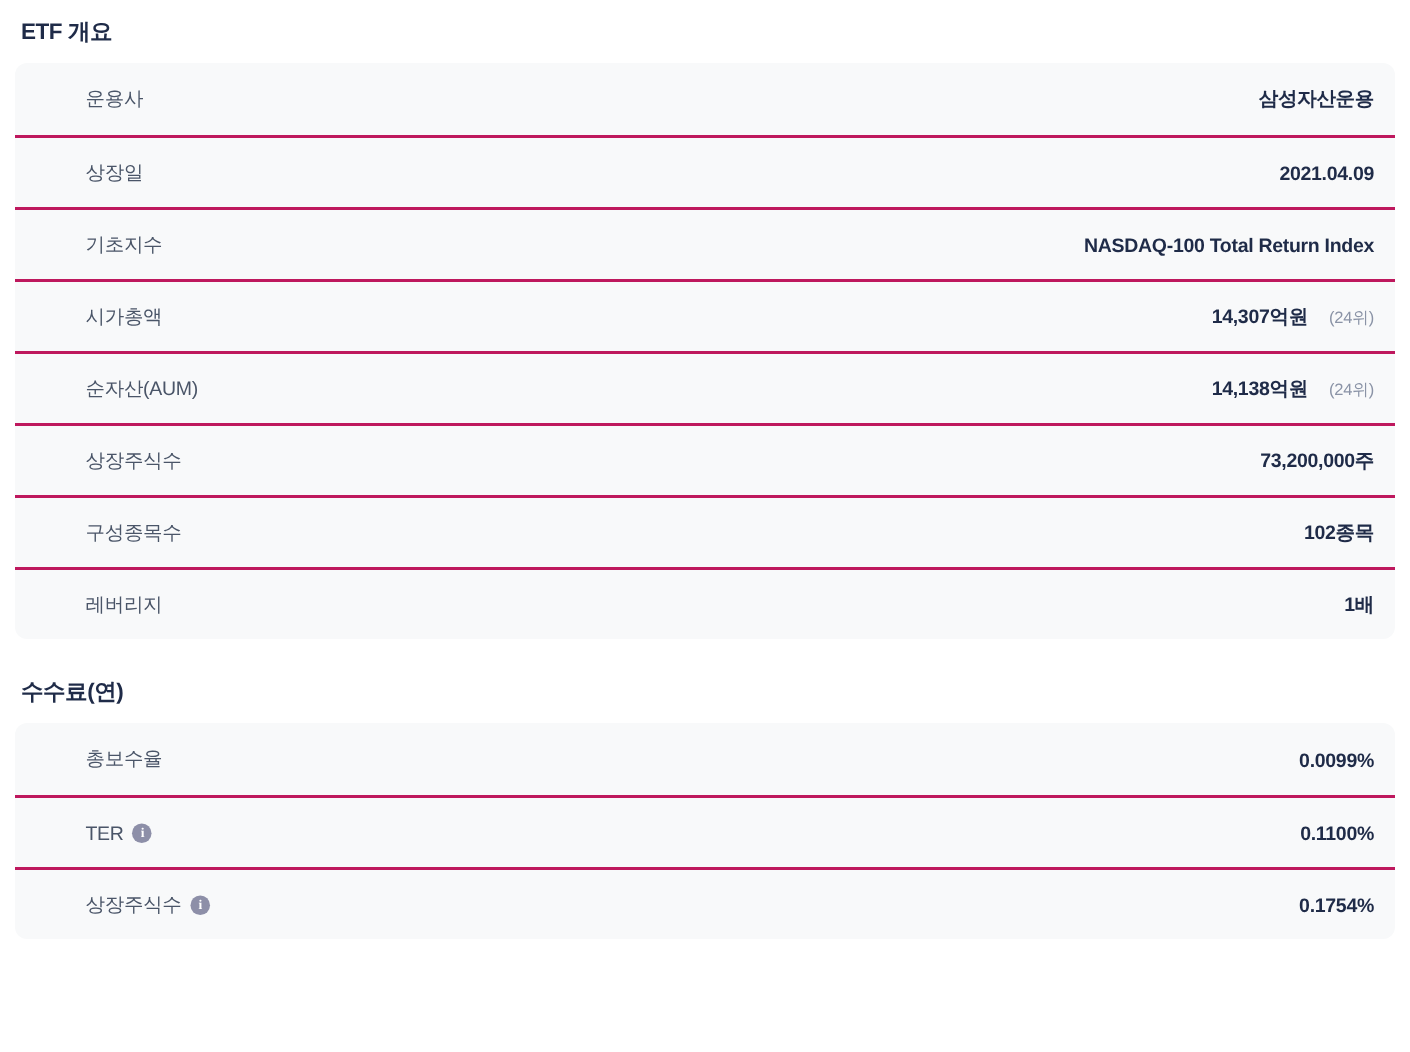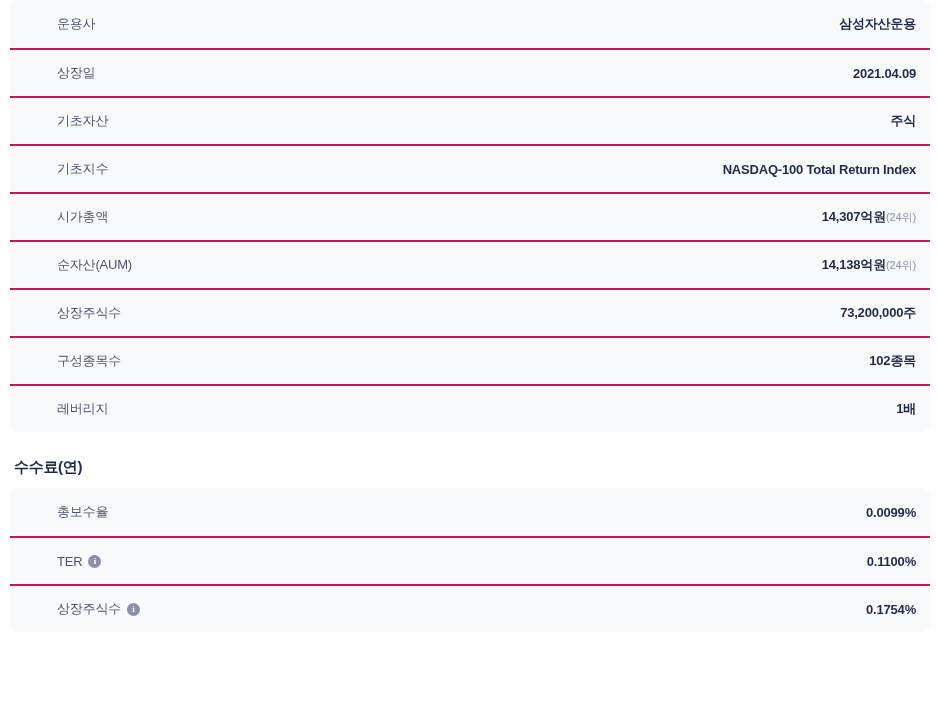--- a/index.html
+++ b/index.html
@@ -79,21 +79,21 @@
     color: #1f2b48;
     letter-spacing: -0.2px;
     white-space: nowrap;
     text-align: right;
   }
 
   .rank {
     font-size: 11px;
     font-weight: normal;
     color: #8a93a6;
-    margin-left: 0;
+    margin-left: 14px;
     letter-spacing: -0.1px;
   }
 
   .info-icon {
     display: inline-flex;
     align-items: center;
     justify-content: center;
     width: 13px;
     height: 13px;
     border-radius: 50%;
@@ -107,36 +107,33 @@
     position: relative;
     top: 0px;
   }
 </style>
 </head>
 <body>
 
 <div class="page">
 
   <div class="section">
+    <h2 class="section-title">ETF 개요</h2>
     <div class="info-table">
 
       <div class="info-row">
         <span class="row-label">운용사</span>
         <span class="row-value">삼성자산운용</span>
       </div>
 
       <div class="info-row">
         <span class="row-label">상장일</span>
         <span class="row-value">2021.04.09</span>
       </div>
 
-      <div class="info-row">
-        <span class="row-label">기초자산</span>
-        <span class="row-value">주식</span>
-      </div>
 
       <div class="info-row">
         <span class="row-label">기초지수</span>
         <span class="row-value">NASDAQ-100 Total Return Index</span>
       </div>
 
       <div class="info-row">
         <span class="row-label">시가총액</span>
         <span class="row-value"><span>14,307억원</span><span class="rank">(24위)</span></span>
       </div>

